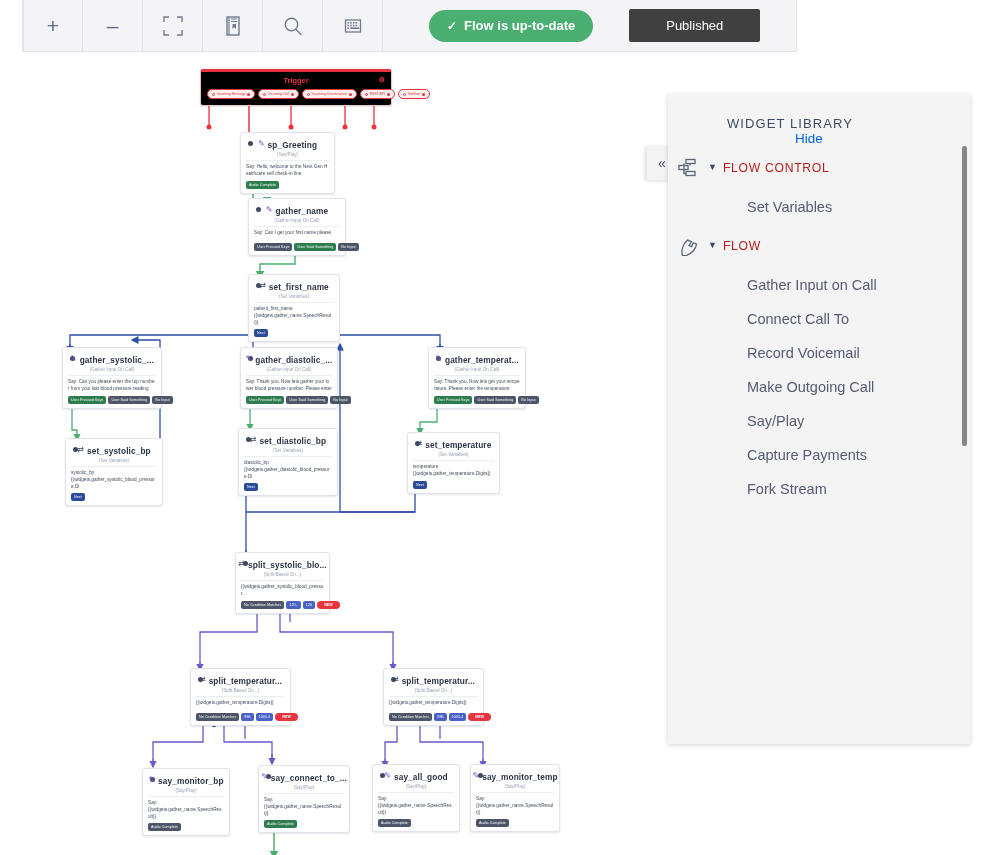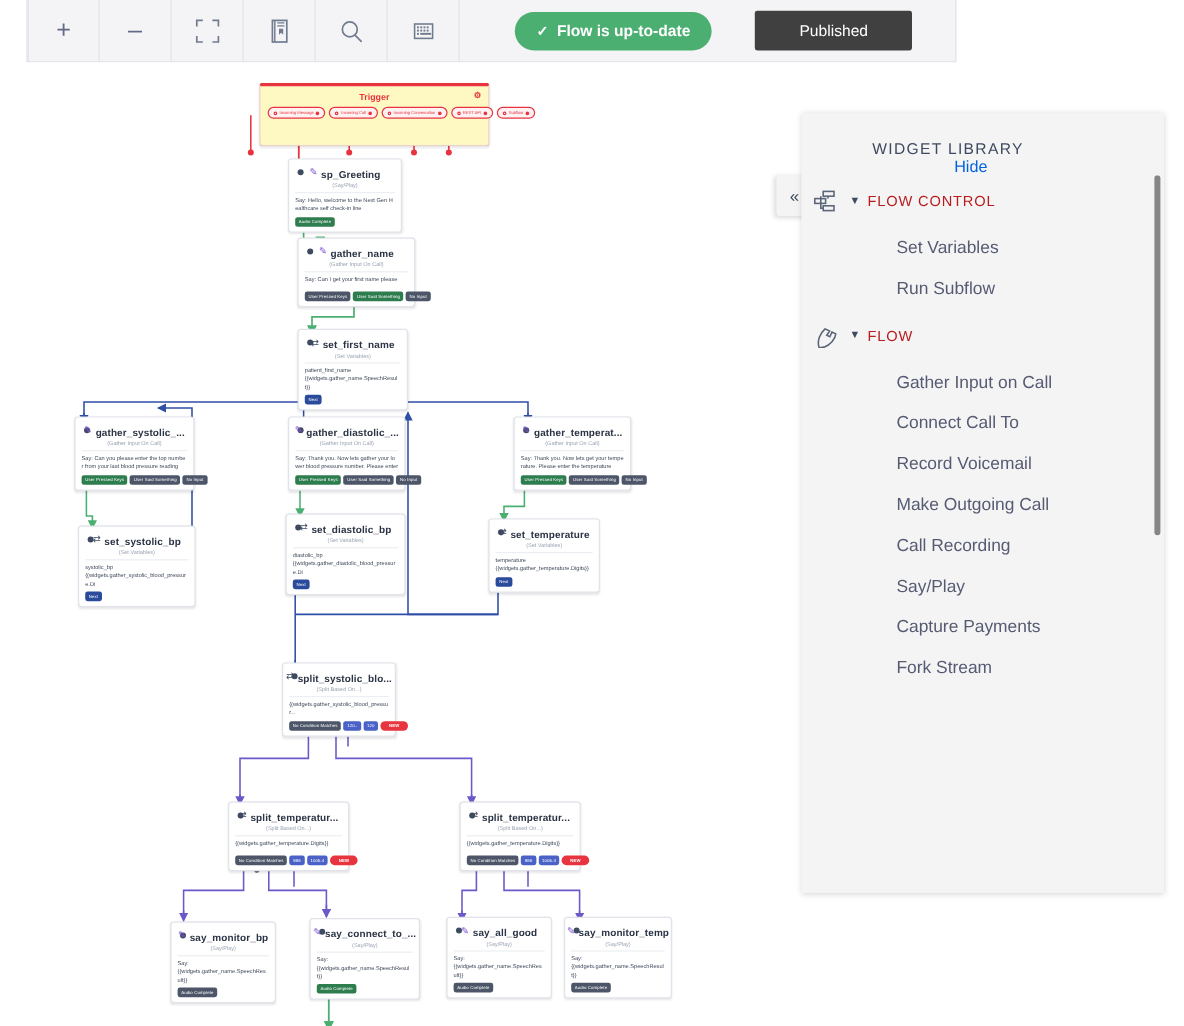--- a/index.html
+++ b/index.html
@@ -119,27 +119,26 @@
   }
   .port.green { background: #2e7d4f; }
   .port.grey  { background: #4c5668; }
   .port.blue  { background: #4a62c7; }
   .port.red   { background: #e8343f; border-radius: 8px; padding: 2px 7px; font-weight: bold; }
   .port.navy  { background: #2a4a9c; }
 
   
   #trigger {
     position: absolute;
-    background: #fef9c3;
+    background: #000000;
     border: 1px solid #e9c6c8;
     border-top: 3px solid #e8343f;
     border-radius: 3px;
     box-shadow: 0 1px 2px rgba(0,0,0,0.10);
-    padding: 4px 6px 22px 6px;
-    margin-left: 16px;
+    padding: 4px 6px 6px 6px;
   }
   #trigger .trg-title {
     text-align: center; font-size: 7.4px; color: #e8343f;
     font-weight: bold; margin-bottom: 4px; position: relative;
   }
   #trigger .trg-gear {
     position: absolute; right: 0; top: 0;
     color: #e8343f; font-size: 7px;
   }
   #trigger .trg-pills { display: flex; gap: 3px; }
@@ -650,34 +649,32 @@
                 <rect x="3" y="7.5" width="9" height="4"></rect>
                 <rect x="10" y="13.5" width="9" height="4"></rect>
                 <path d="M8 5.5 L8 15.5 L10 15.5"></path>
                 <path d="M14 5.5 L14 7.5"></path>
               </g>
             </svg></span>
           <span class="wl-caret">▼</span>
           <span class="wl-glabel">FLOW CONTROL</span>
         </div>
         <div class="wl-item">Set Variables</div>
-        <div class="wl-item">Run Subflow</div>
         <div class="wl-group">
           <span class="wl-gico"><svg viewBox="0 0 26 20" width="26" height="20">
               <g fill="none" stroke="#5a6677" stroke-width="1.3">
                 <path d="M4 17 C4 11, 9 6, 14 4 L17 7 L13.5 9.5 L15.5 11.5 L18.5 8.5 L21 11 C19 15, 13.5 18, 8 18 Z" transform="rotate(-20 13 11)"></path>
               </g>
             </svg></span>
           <span class="wl-caret">▼</span>
           <span class="wl-glabel">FLOW</span>
         </div>
         <div class="wl-item">Gather Input on Call</div>
         <div class="wl-item">Connect Call To</div>
         <div class="wl-item">Record Voicemail</div>
         <div class="wl-item">Make Outgoing Call</div>
-        <div class="wl-item">Call Recording</div>
         <div class="wl-item">Say/Play</div>
         <div class="wl-item">Capture Payments</div>
         <div class="wl-item">Fork Stream</div>
       </div>
     <div id="wl-sb"></div>
   </div>
 </div>
 
 </body></html>

